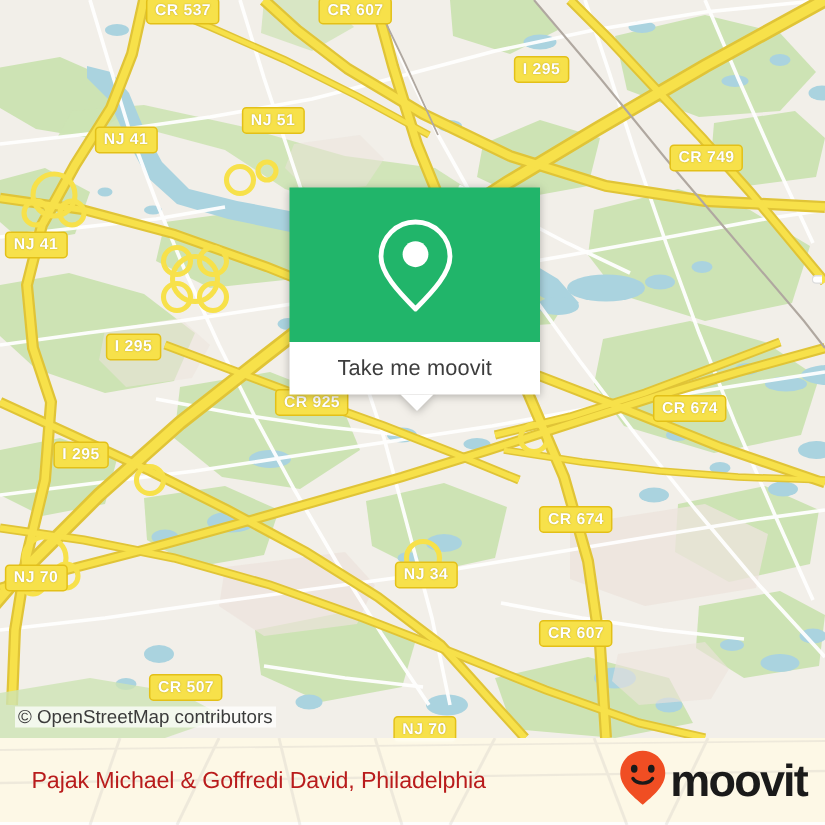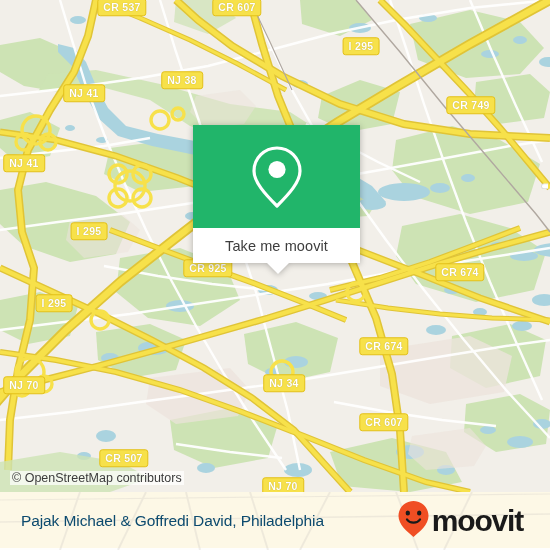--- a/index.html
+++ b/index.html
@@ -110,27 +110,27 @@
     position: absolute;
     left: 0; top: 0;
     width: 550px; height: 58px;
     opacity: 0.30;
   }
   #footer-title {
     position: absolute;
     left: 21px; top: 50%;
     transform: translateY(-50%);
     font-size: 15.5px;
-    color: #0c4a6e;
+    color: #b91c1c;
     white-space: nowrap;
     letter-spacing: -0.1px;
   }
   #brand {
     position: absolute;
-    right: 27px; top: 50%;
+    right: 12px; top: 50%;
     transform: translateY(-50%);
     display: flex;
     align-items: center;
     gap: 2px;
   }
   #brand-wordmark {
     font-size: 30px;
     font-weight: bold;
     color: #1a1a1a;
     letter-spacing: -1.2px;
@@ -308,21 +308,21 @@
       </g>
 
       <g>
         <path d="M0,462 L60,452 L120,462 L150,478 L110,492 L0,492 Z" fill="#cde3b4" opacity="0.8"></path>
       </g>
     </svg>
 
     <div class="shield" style="left:122px; top:7px;">CR 537</div>
     <div class="shield" style="left:237px; top:7px;">CR 607</div>
     <div class="shield" style="left:361px; top:46px;">I 295</div>
-    <div class="shield" style="left:182px; top:80px;">NJ 38</div>
+    <div class="shield" style="left:182px; top:80px;">NJ 51</div>
     <div class="shield" style="left:471px; top:105px;">CR 749</div>
     <div class="shield" style="left:84px;  top:93px;">NJ 41</div>
     <div class="shield" style="left:24px;  top:163px;">NJ 41</div>
     <div class="shield" style="left:89px;  top:231px;">I 295</div>
     <div class="shield" style="left:54px;  top:303px;">I 295</div>
     <div class="shield" style="left:208px; top:268px;">CR 925</div>
     <div class="shield" style="left:460px; top:272px;">CR 674</div>
     <div class="shield" style="left:384px; top:346px;">CR 674</div>
     <div class="shield" style="left:284px; top:383px;">NJ 34</div>
     <div class="shield" style="left:384px; top:422px;">CR 607</div>

